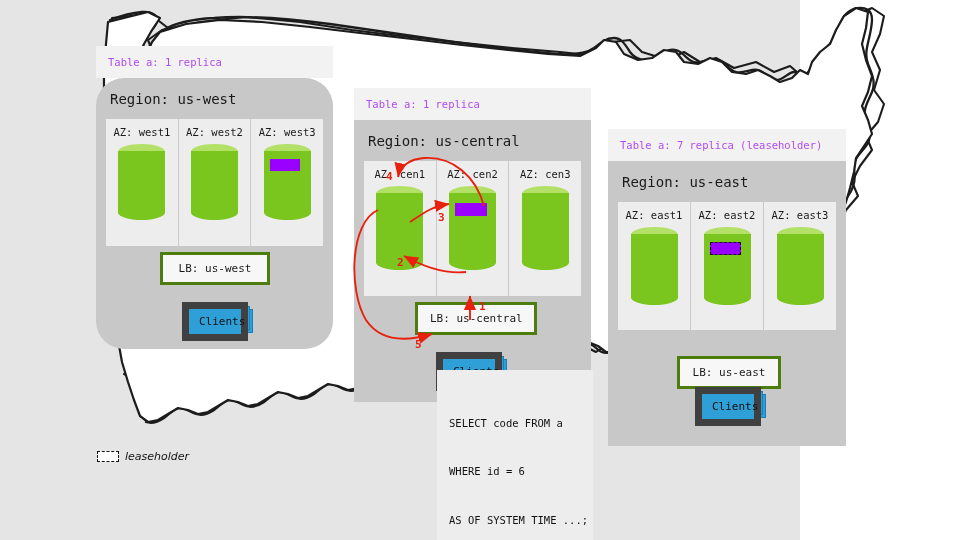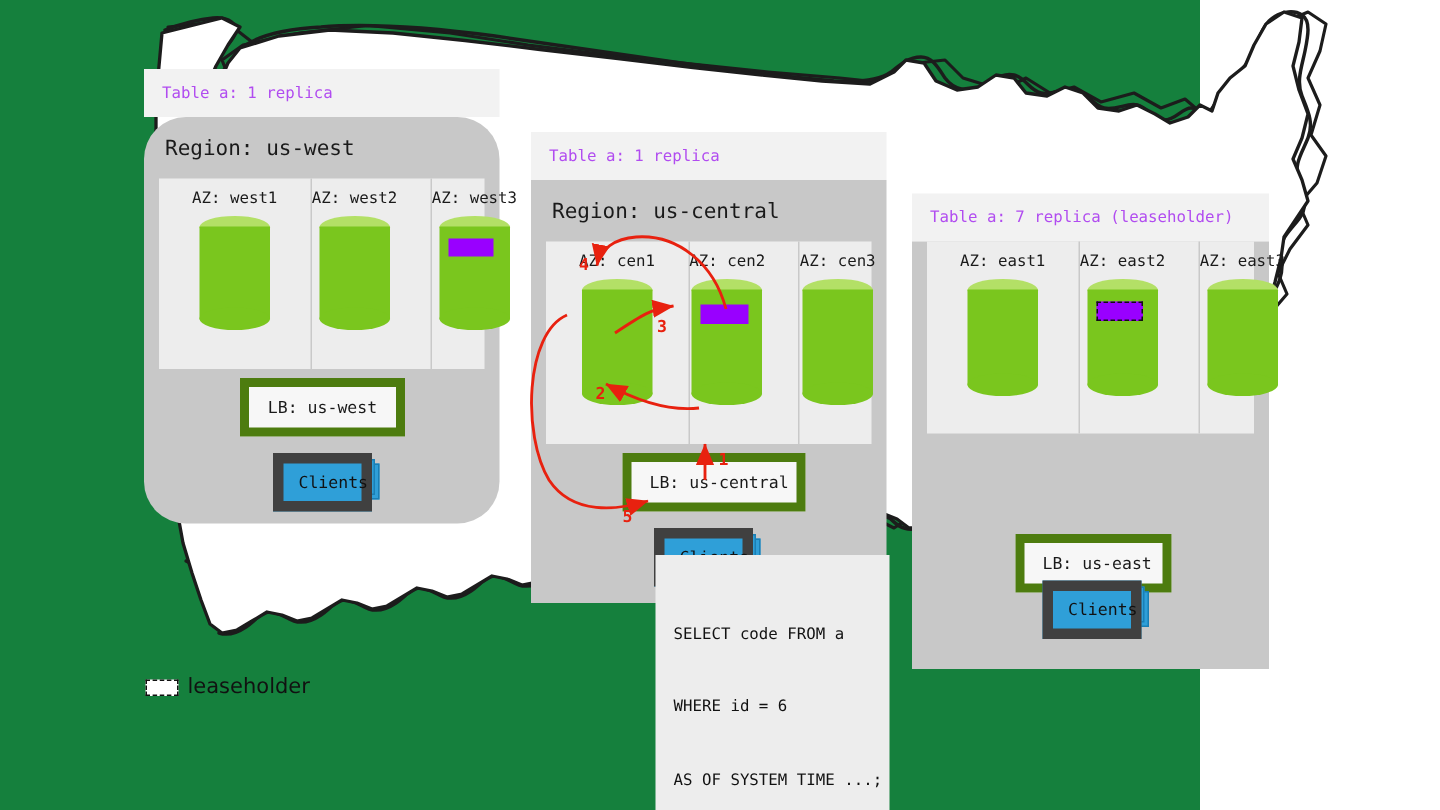--- a/index.html
+++ b/index.html
@@ -6,21 +6,21 @@
   html, body {
     margin: 0; padding: 0;
     width: 960px; height: 540px;
     background: #ffffff;
     font-family: "DejaVu Sans Mono", "Liberation Mono", monospace;
     overflow: hidden;
   }
   #stage {
     position: relative;
     width: 800px; height: 540px;
-    background: #15803d;
+    background: #e5e5e5;
   }
   #usmap {
     position: absolute; left: 0; top: 0;
     width: 960px; height: 540px;
     pointer-events: none;
   }
   #arrows {
     position: absolute; left: 0; top: 0;
     width: 960px; height: 540px;
     pointer-events: none;
@@ -55,21 +55,20 @@
     display: flex;
     background: #ededed;
     margin: 0 10px;
     position: relative;
   }
   .az-cell {
     flex: 1 1 0;
     text-align: center;
     padding: 7px 0 10px 0;
     position: relative;
-    margin-left: 22px;
   }
   .az-cell + .az-cell { border-left: 1px solid #c9c9c9; }
   .az-label {
     font-size: 10.5px;
     color: #1a1a1a;
     white-space: nowrap;
     margin-bottom: 6px;
   }
 
   
@@ -103,21 +102,21 @@
     z-index: 3;
   }
   .replica.leaseholder {
     border: 1.6px dashed #111111;
   }
 
   
   .lb {
     position: absolute;
     background: #f7f7f7;
-    border: 6px solid #4d7c0f;
+    border: 3px solid #4d7c0f;
     font-size: 11px;
     color: #1a1a1a;
     text-align: center;
     padding: 7px 12px;
     white-space: nowrap;
     z-index: 20;
   }
 
   
   .clients {
@@ -160,23 +159,24 @@
     align-items: center;
     gap: 6px;
     z-index: 30;
   }
   .legend .swatch {
     width: 22px; height: 11px;
     border: 1.6px dashed #111111;
     background: #ffffff;
   }
   .legend .legend-text {
-    font-size: 14px;
+    font-size: 11px;
     color: #111111;
     font-family: "DejaVu Sans", "Liberation Sans", sans-serif;
+    font-style: italic;
   }
 
   .steplabel {
     font-size: 11px;
     fill: #e8210f;
     font-family: "DejaVu Sans Mono", "Liberation Mono", monospace;
     font-weight: bold;
   }
 </style>
 </head>
@@ -396,20 +396,21 @@
 
   <div class="sqlbox" style="left:437px; top:370px; width:156px;">
     <div>SELECT code FROM a</div>
     <div>WHERE id = 6</div>
     <div>AS OF SYSTEM TIME ...;</div>
   </div>
 
   <div class="region" id="region-east" style="left:608px; top:129px; width:238px;">
     <div class="table-banner">Table a: 7 replica (leaseholder)</div>
     <div class="region-body" style="height:285px;">
+      <div class="region-title">Region: us-east</div>
       <div class="az-row" style="height:128px;">
 
         <div class="az-cell">
           <div class="az-label">AZ: east1</div>
           <div class="cyl" style="width:47px;height:78px;">
             <div class="top"></div>
             <div class="body"></div>
             <div class="bot"></div>
           </div>
         </div>

